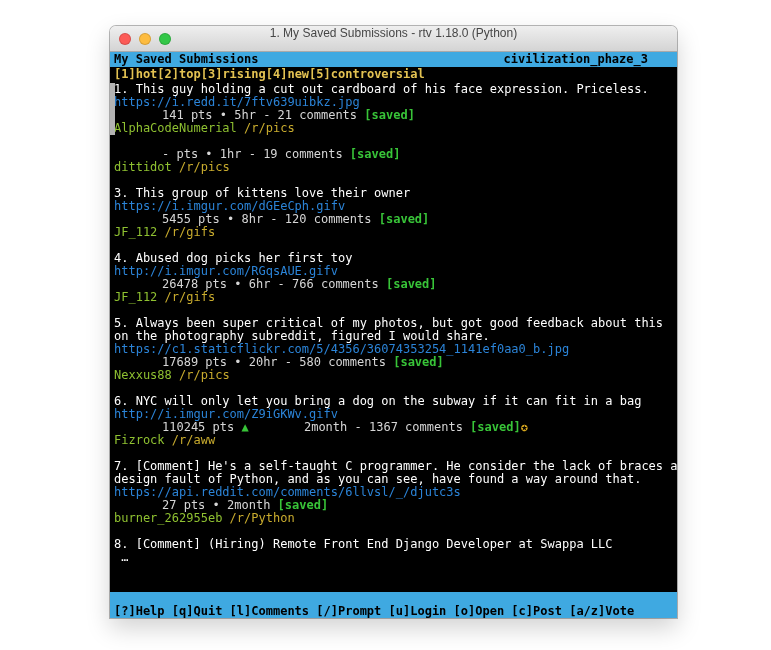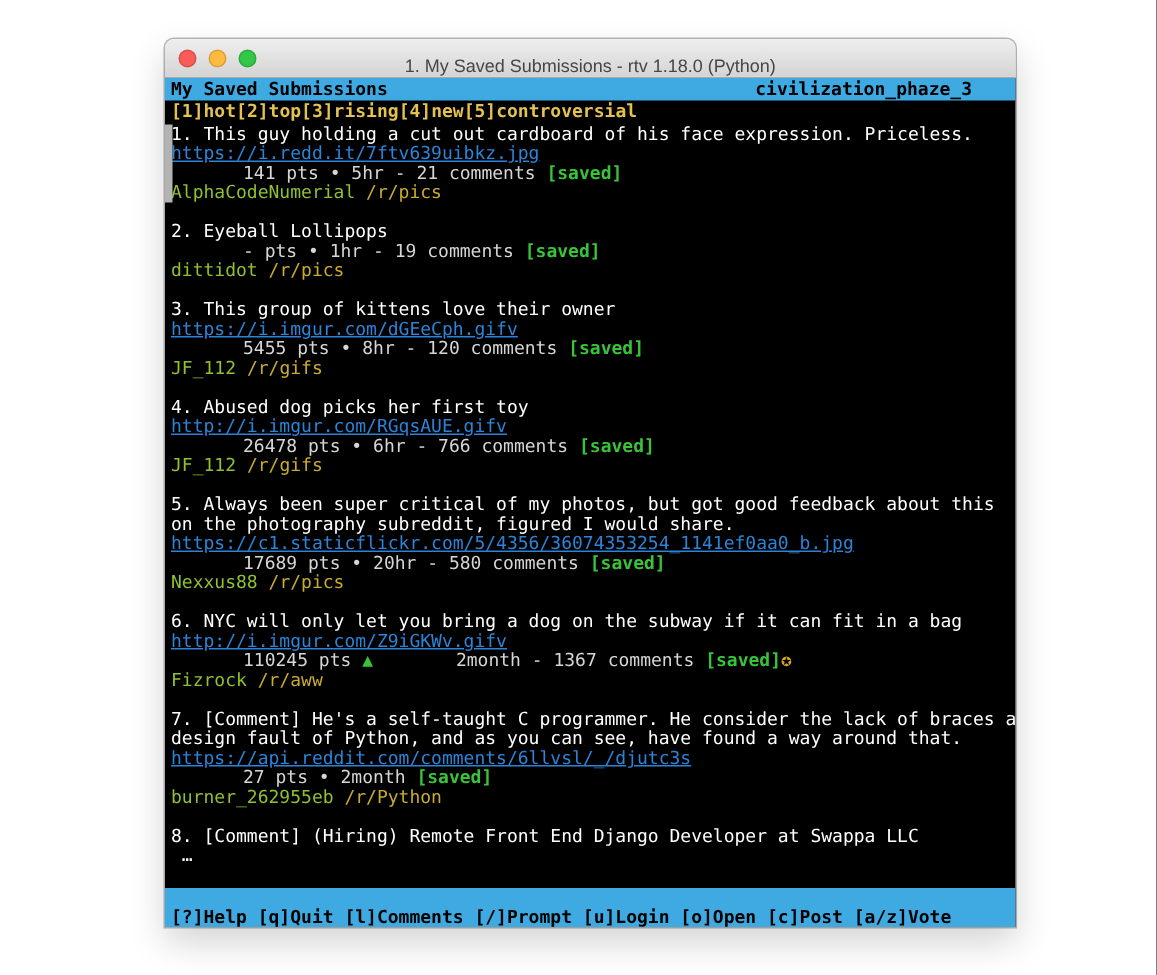--- a/index.html
+++ b/index.html
@@ -3,41 +3,41 @@
 <meta charset="utf-8">
 <style>
   html,body{margin:0;padding:0;}
   body{width:771px;height:650px;background:#ffffff;position:relative;
        font-family:"DejaVu Sans Mono",monospace;}
   .window{position:absolute;left:110px;top:26px;width:567px;height:592px;
           border-radius:6px 6px 0 0;
           box-shadow:0 0 0 1px rgba(0,0,0,.28),0 10px 24px rgba(0,0,0,.18);}
   .titlebar{height:25px;background:linear-gradient(#efefef,#d4d4d4);
             border-bottom:1px solid #a9a9a9;border-radius:6px 6px 0 0;
-            position:relative;display:flex;align-items:flex-end;justify-content:center;}
+            position:relative;display:flex;align-items:flex-start;justify-content:center;}
   .lights{position:absolute;left:9px;top:7px;display:flex;gap:8px;}
   .light{width:12px;height:12px;border-radius:50%;box-shadow:inset 0 0 0 1px rgba(0,0,0,.15);}
   .light.red{background:#fc5b57;}
   .light.yellow{background:#fdbc40;}
   .light.green{background:#33c748;}
   .titletext{font:12px "Liberation Sans",sans-serif;color:#464646;}
   .terminal{position:absolute;left:0;right:0;top:26px;bottom:0;background:#000;
             font-size:12px;line-height:13px;color:#e8e8e8;
             display:flex;flex-direction:column;overflow:hidden;}
   .cyanrow{height:15px;background:#3fa9e1;color:#000;font-weight:bold;
            display:flex;align-items:center;flex:none;}
   .hinner{width:534px;padding-left:4px;display:flex;justify-content:space-between;}
   .menurow{height:15px;display:flex;align-items:center;flex:none;}
   .menuinner{width:534px;padding-left:4px;display:flex;justify-content:flex-start;
              color:#e3c252;font-weight:bold;}
   .tbody{flex:1 1 auto;padding:1px 4px 0 4px;overflow:hidden;}
   .sub{position:relative;margin-bottom:13px;}
   .line{white-space:pre;height:13px;}
   .ttl{color:#ffffff;font-weight:normal;}
-  .url{color:#2b84d8;text-decoration:underline;cursor:pointer;}
+  .url{color:#2b84d8;cursor:pointer;}
   .c-fg{color:#d6d6d6;margin-left:48px;}
   .c-green{color:#38c438;font-weight:bold;}
   .c-gold{color:#d9a81e;}
   .author{color:#8fc131;}
   .subreddit{color:#c9ac2e;}
   .cursor{position:absolute;left:-4px;top:0;bottom:0;width:5px;background:#b3b3b3;}
   .statusrow{height:26px;background:#3fa9e1;color:#000;font-weight:bold;
              display:flex;align-items:flex-end;padding-left:4px;flex:none;}
 </style>
 </head>
@@ -73,21 +73,20 @@
 
     <div class="tbody" id="sub-list">
         <div class="sub">
           <div class="cursor"></div>
           <div class="line ttl">1. This guy holding a cut out cardboard of his face expression. Priceless.</div>
           <div class="line"><span class="url">https://i.redd.it/7ftv639uibkz.jpg</span></div>
           <div class="line"><span class="c-fg">141 pts • 5hr - 21 comments </span><span class="c-green">[saved]</span></div>
           <div class="line"><span class="author">AlphaCodeNumerial</span> <span class="subreddit">/r/pics</span></div>
         </div>
         <div class="sub">
-          <div class="line ttl">2. Eyeball Lollipops</div>
           <div class="line"><span class="c-fg">- pts • 1hr - 19 comments </span><span class="c-green">[saved]</span></div>
           <div class="line"><span class="author">dittidot</span> <span class="subreddit">/r/pics</span></div>
         </div>
         <div class="sub">
           <div class="line ttl">3. This group of kittens love their owner</div>
           <div class="line"><span class="url">https://i.imgur.com/dGEeCph.gifv</span></div>
           <div class="line"><span class="c-fg">5455 pts • 8hr - 120 comments </span><span class="c-green">[saved]</span></div>
           <div class="line"><span class="author">JF_112</span> <span class="subreddit">/r/gifs</span></div>
         </div>
         <div class="sub">

